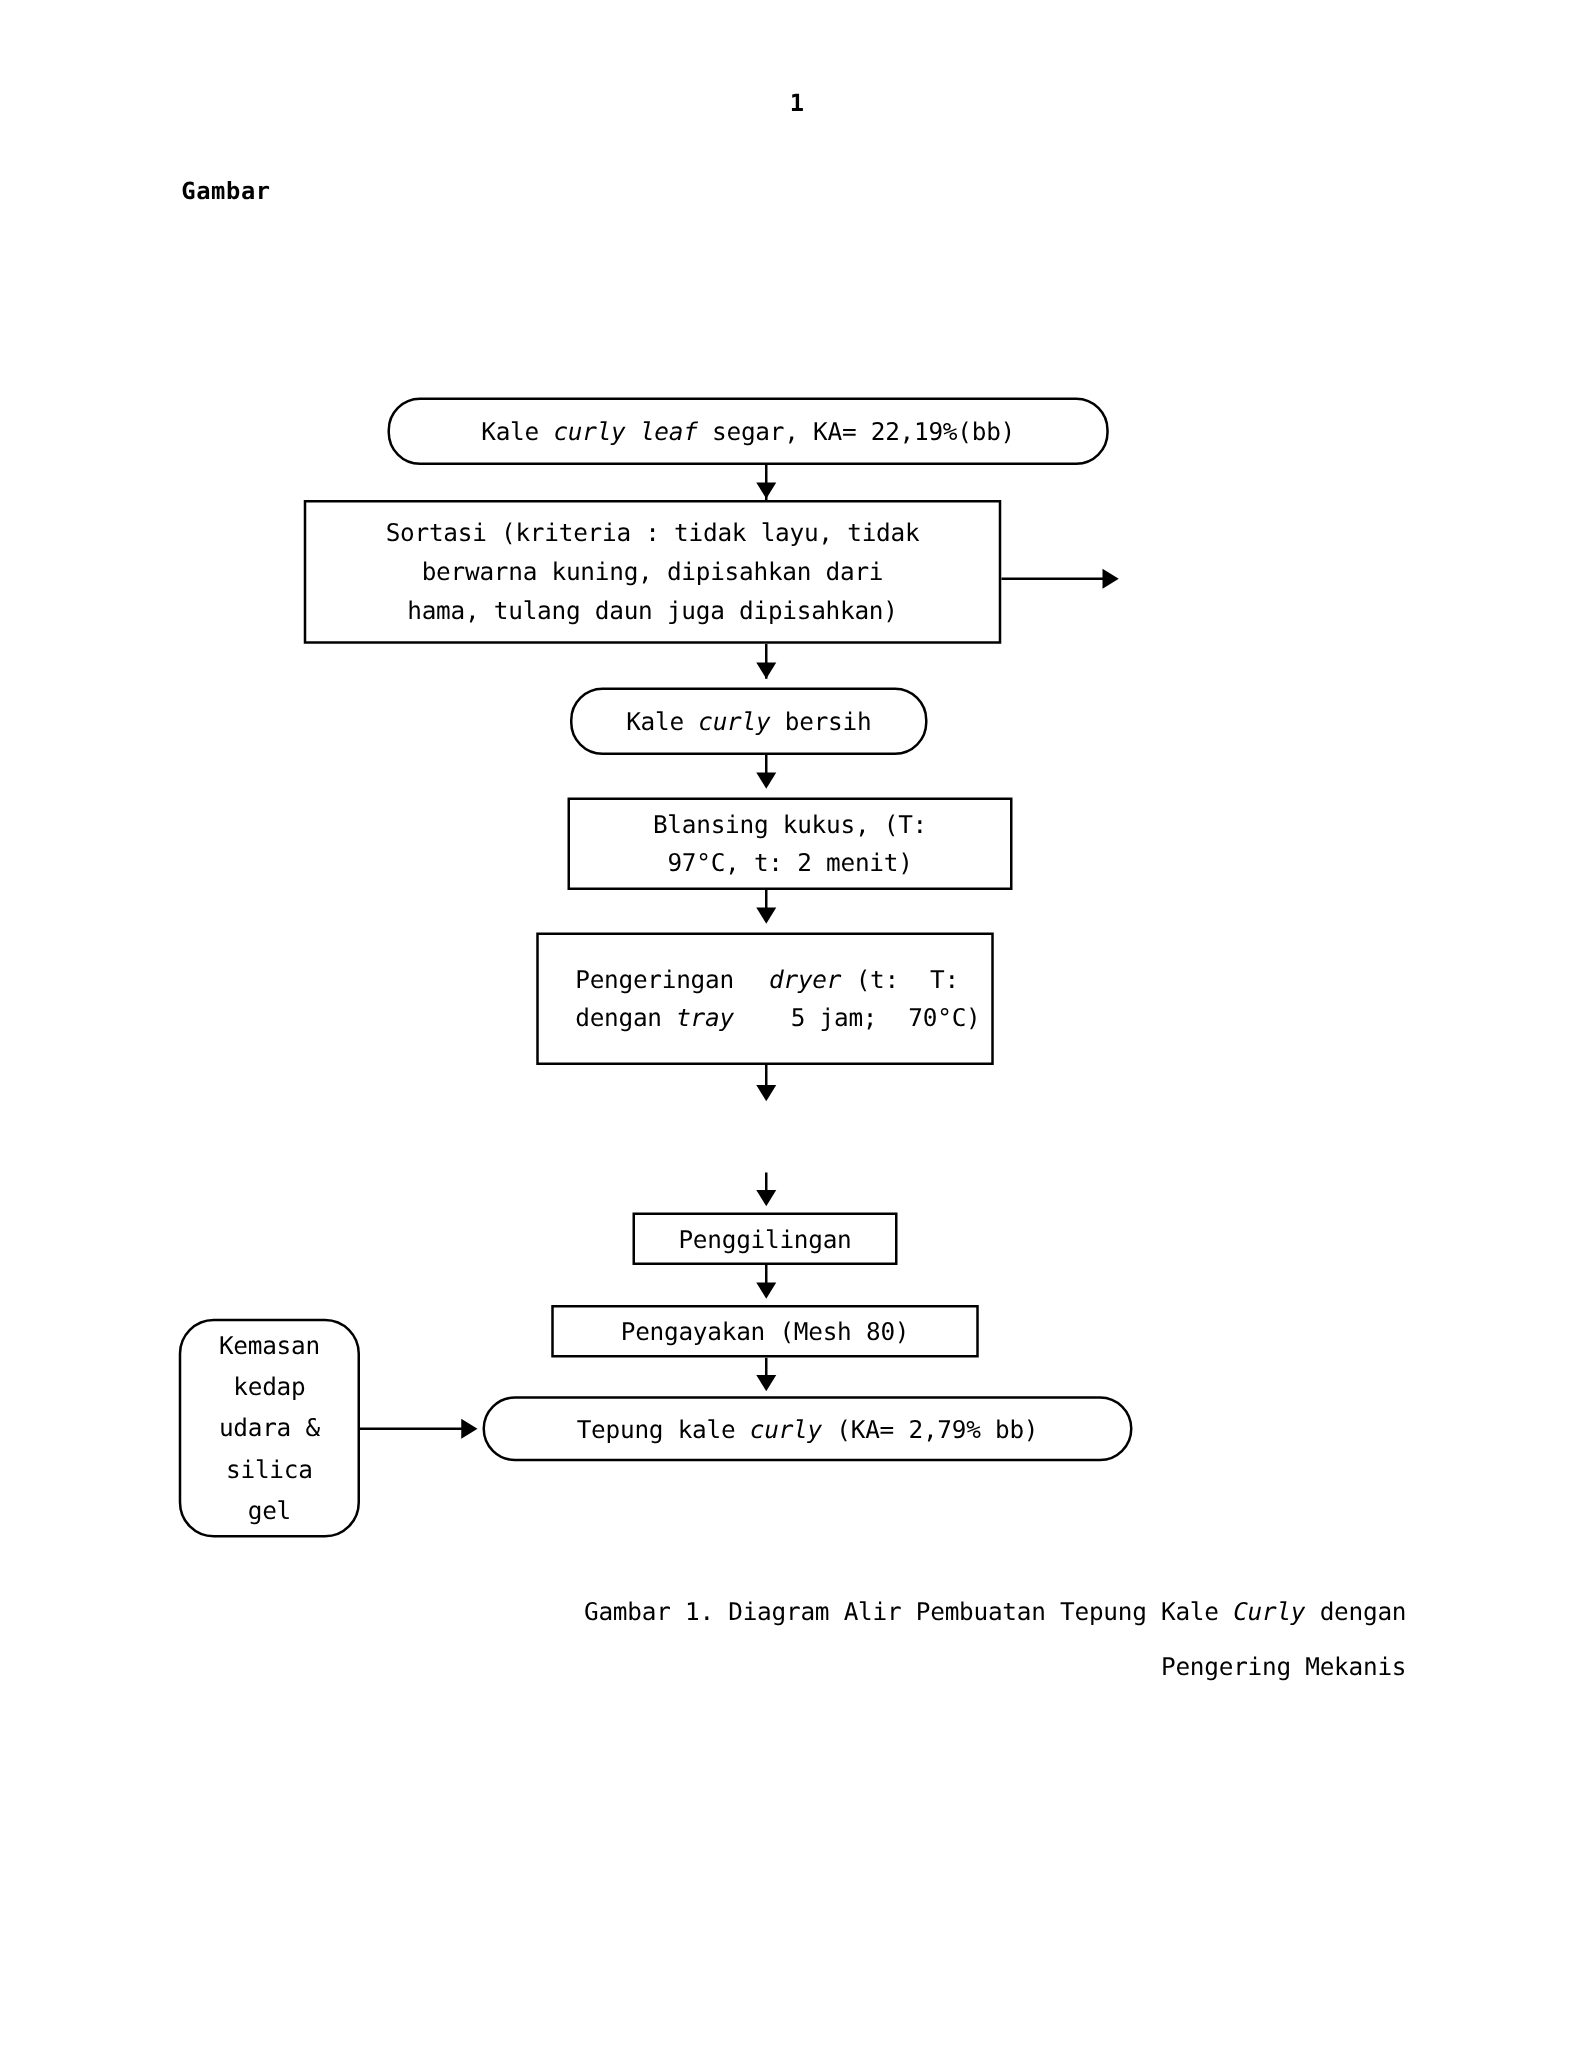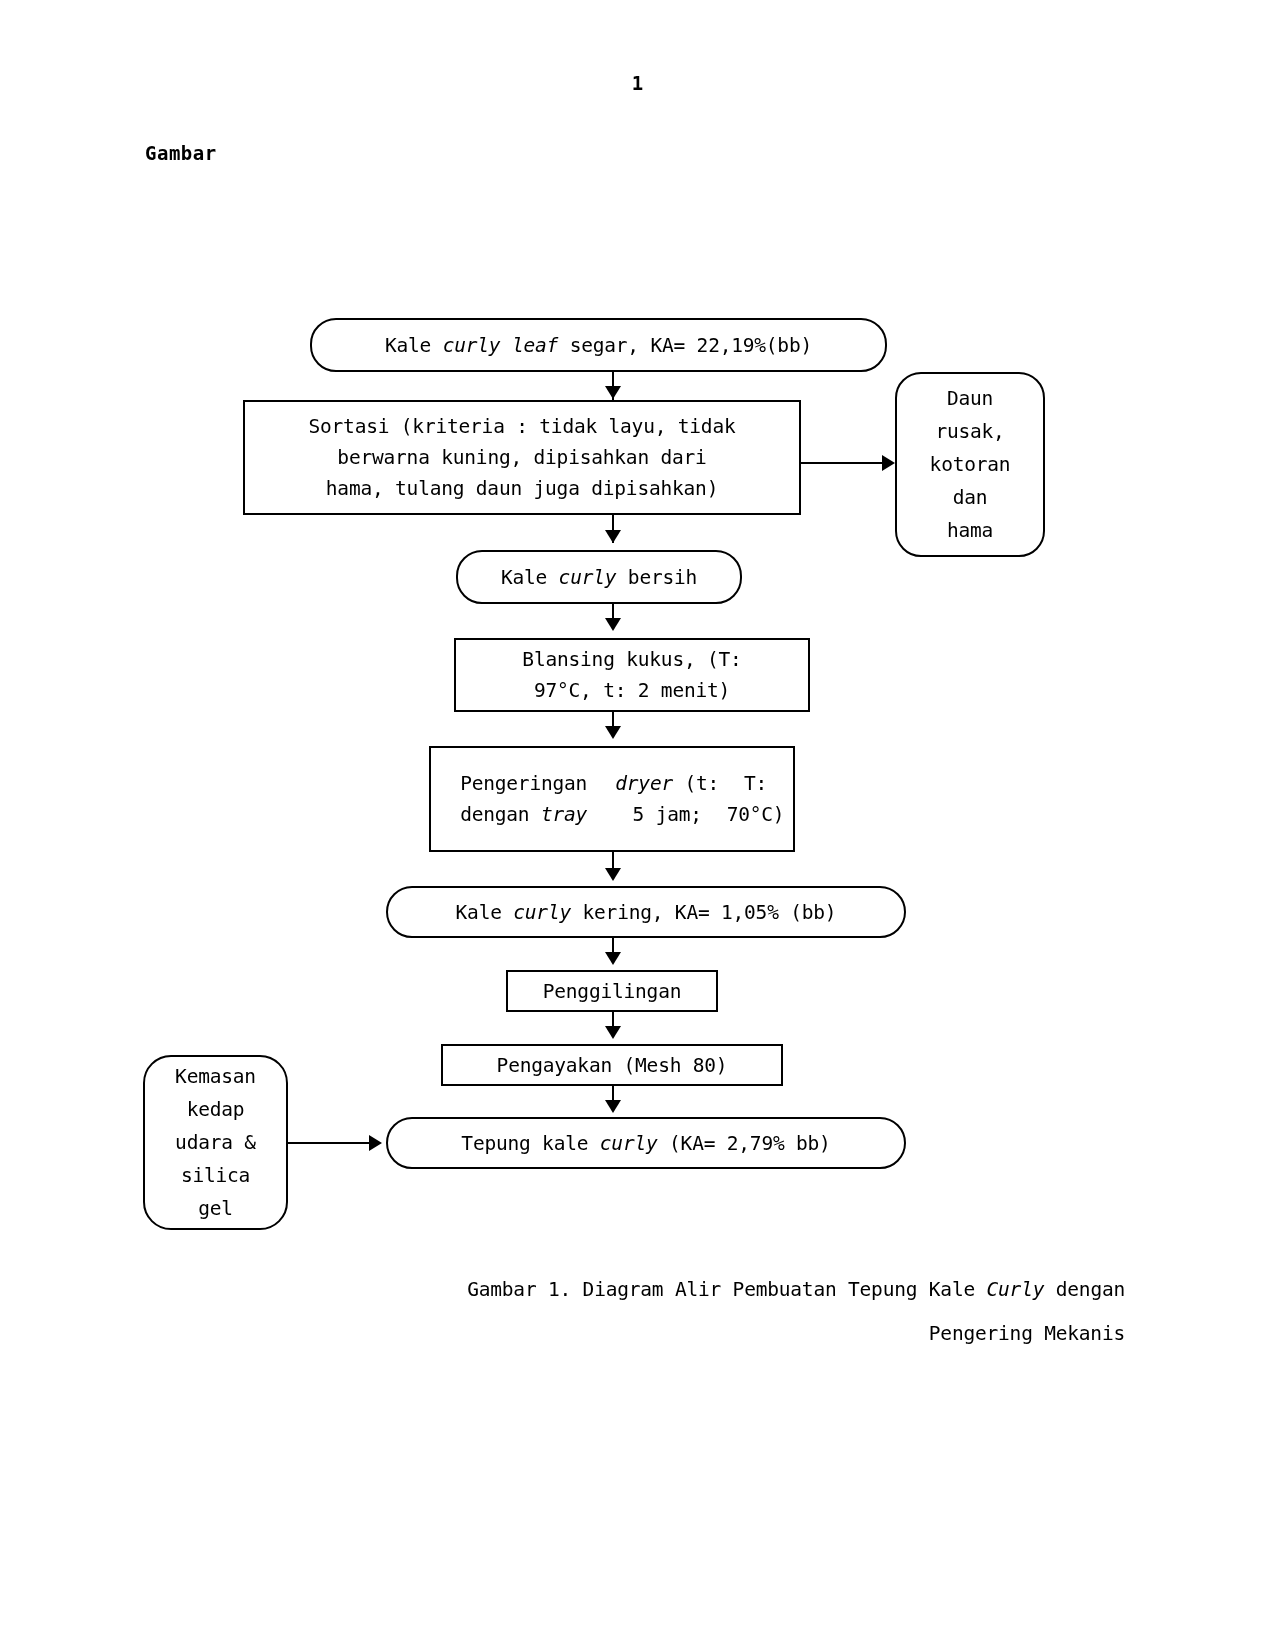--- a/index.html
+++ b/index.html
@@ -118,27 +118,20 @@
 
   <div class="node" style="left:243px; top:400px; width:558px; height:115px; flex-direction:column;">
     <span>Sortasi (kriteria : tidak layu, tidak</span>
     <span>berwarna kuning, dipisahkan dari</span>
     <span>hama, tulang daun juga dipisahkan)</span>
   </div>
 
   <div class="conn h" style="left:801px; top:462px; width:84px;"></div>
   <div class="arrowhead right" style="left:882px; top:455px;"></div>
 
-  <div class="node pill" style="left:895px; top:372px; width:150px; height:185px; flex-direction:column; line-height:33px;">
-    <span>Daun</span>
-    <span>rusak,</span>
-    <span>kotoran</span>
-    <span>dan</span>
-    <span>hama</span>
-  </div>
 
   <div class="conn v" style="left:612px; top:515px; height:28px;"></div>
   <div class="arrowhead down" style="left:605px; top:530px;"></div>
 
   <div class="node pill" style="left:456px; top:550px; width:286px; height:54px;">
     <span><span>Kale </span><i>curly</i><span> bersih</span></span>
   </div>
 
   <div class="conn v" style="left:612px; top:604px; height:22px;"></div>
   <div class="arrowhead down" style="left:605px; top:618px;"></div>
@@ -153,23 +146,20 @@
 
   <div class="node" style="left:429px; top:746px; width:366px; height:106px; flex-direction:row;">
     <span><span>Pengeringan dengan </span><i>tray</i></span>
     <span><i>dryer</i><span> (t: 5 jam;</span></span>
     <span>T: 70°C)</span>
   </div>
 
   <div class="conn v" style="left:612px; top:852px; height:24px;"></div>
   <div class="arrowhead down" style="left:605px; top:868px;"></div>
 
-  <div class="node pill" style="left:386px; top:886px; width:520px; height:52px;">
-    <span><span>Kale </span><i>curly</i><span> kering, KA= 1,05% (bb)</span></span>
-  </div>
 
   <div class="conn v" style="left:612px; top:938px; height:22px;"></div>
   <div class="arrowhead down" style="left:605px; top:952px;"></div>
 
   <div class="node" style="left:506px; top:970px; width:212px; height:42px;">
     <span>Penggilingan</span>
   </div>
 
   <div class="conn v" style="left:612px; top:1012px; height:22px;"></div>
   <div class="arrowhead down" style="left:605px; top:1026px;"></div>

